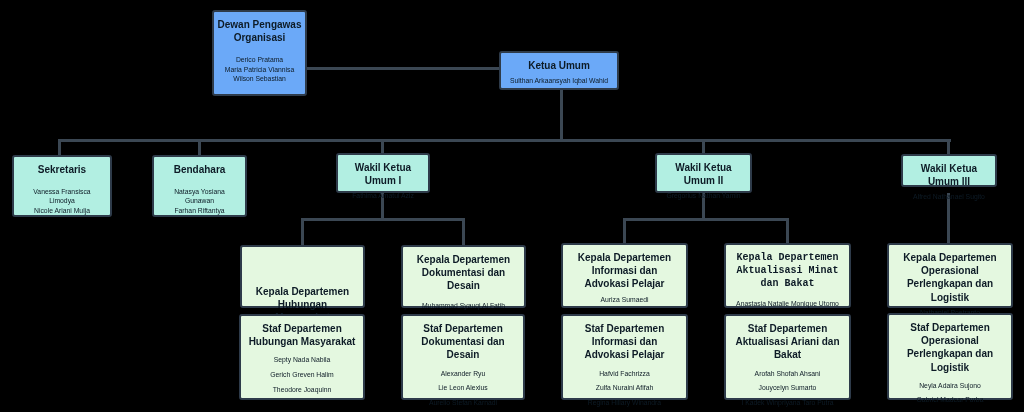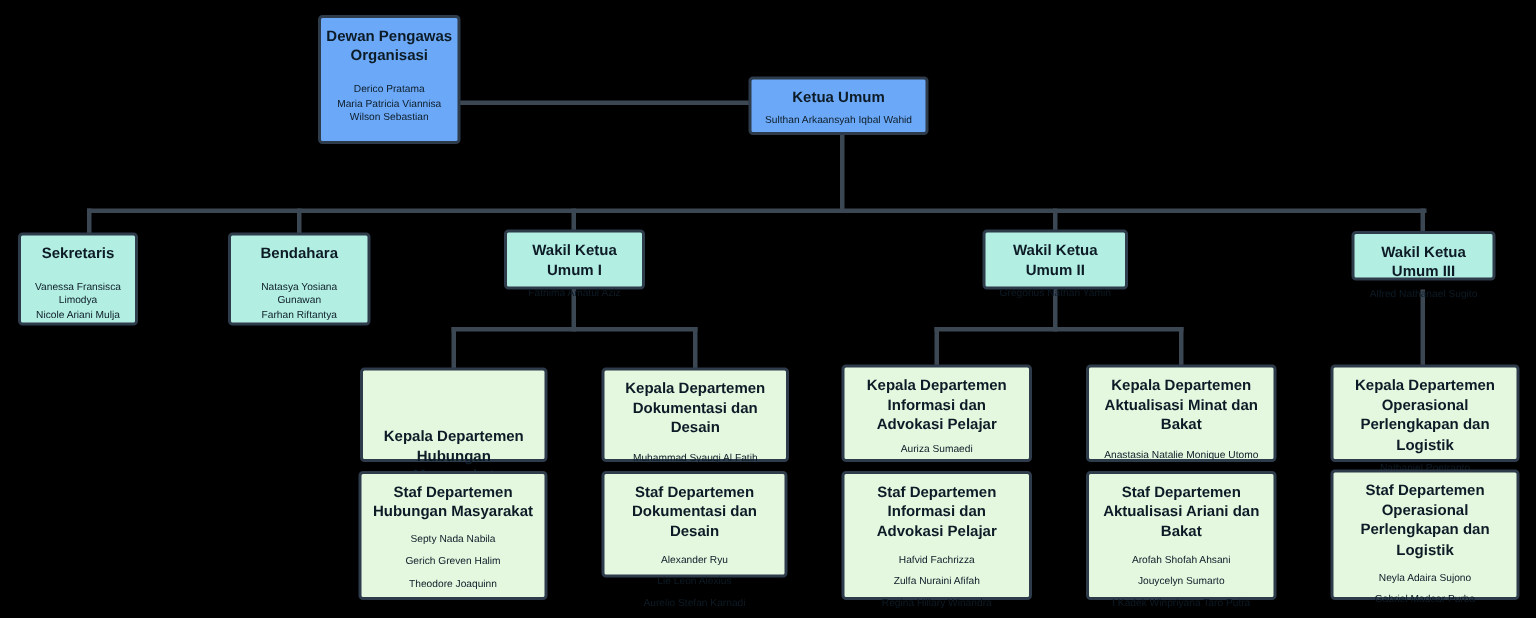--- a/index.html
+++ b/index.html
@@ -23,41 +23,41 @@
   .title{font-weight:bold;font-size:10px;line-height:1.32;margin:0 auto;}
   .members{margin-top:8px;}
   .member{font-size:6.8px;line-height:1.35;margin:0 auto;}
   .gap-lg .members{margin-top:11px;}
   .gap-sm .members{margin-top:4px;}
   .gap-md .members{margin-top:7px;}
   .spaced .member{margin:5.5px auto;}
   
   #n-dewan{left:212px;top:10px;width:95px;height:86px;}
   #n-ketua{left:499px;top:51px;width:120px;height:39px;}
-  #n-sekretaris{left:12px;top:155px;width:80px;height:62px;}
+  #n-sekretaris{left:12px;top:155px;width:100px;height:62px;}
   #n-bendahara{left:152px;top:155px;width:95px;height:62px;}
   #n-wakil1{left:336px;top:153px;width:94px;height:40px;}
   #n-wakil2{left:655px;top:153px;width:97px;height:40px;}
   #n-wakil3{left:901px;top:154px;width:96px;height:33px;}
   #n-khumas{left:240px;top:245px;width:125px;height:63px;}
   #n-kdokdes{left:401px;top:245px;width:125px;height:63px;}
   #n-kinfad{left:561px;top:243px;width:127px;height:65px;}
   #n-kambak{left:724px;top:243px;width:127px;height:65px;}
   #n-koplog{left:887px;top:243px;width:126px;height:65px;}
   #n-shumas{left:239px;top:314px;width:126px;height:86px;}
-  #n-sdokdes{left:401px;top:314px;width:124px;height:71px;}
+  #n-sdokdes{left:401px;top:314px;width:124px;height:86px;}
   #n-sinfad{left:561px;top:314px;width:127px;height:86px;}
   #n-sambak{left:724px;top:314px;width:127px;height:86px;}
   #n-soplog{left:887px;top:313px;width:126px;height:87px;}
   
   #n-sekretaris .member,#n-bendahara .member{max-width:74px;}
   #n-khumas .title{max-width:100px;margin-top:32px;}
   #n-kdokdes .title{max-width:100px;}
   #n-kinfad .title{max-width:100px;}
-  #n-kambak .title{max-width:114px;}
+  #n-kambak .title{max-width:114px;font-family:Liberation Mono, monospace;}
   #n-koplog .title{max-width:104px;}
   #n-shumas .title{max-width:110px;}
   #n-sdokdes .title{max-width:103px;}
   #n-sinfad .title{max-width:108px;}
   #n-sambak .title{max-width:112px;}
   #n-soplog .title{max-width:104px;}
 </style>
 </head>
 <body>
 

